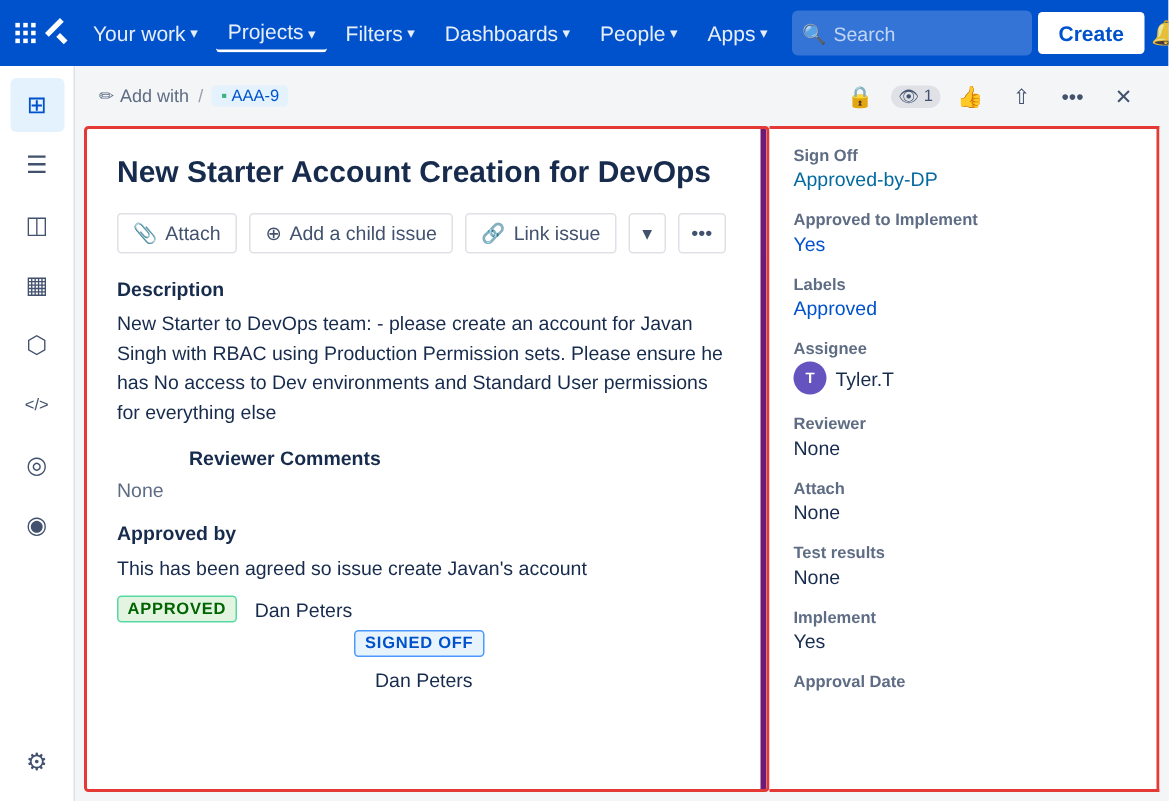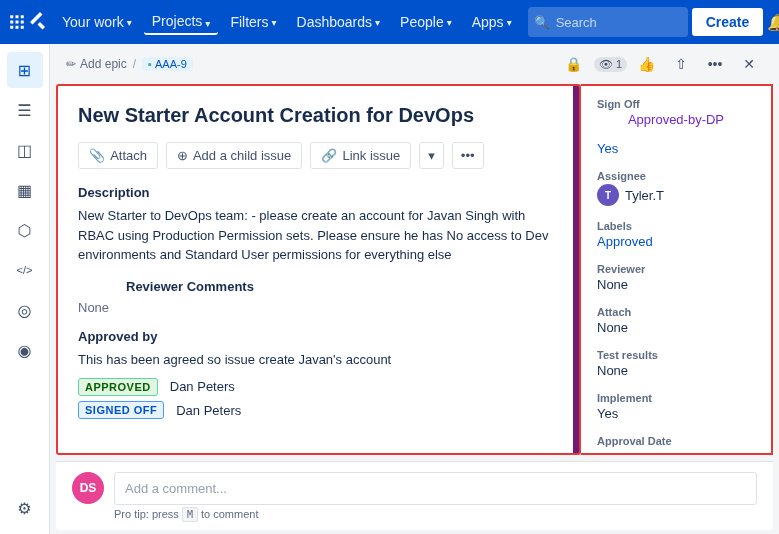--- a/index.html
+++ b/index.html
@@ -80,21 +80,21 @@
     }
     .breadcrumb-link { color: #5e6c84; cursor: pointer; display: flex; align-items: center; gap: 4px; }
     .breadcrumb-sep { color: #97a0af; }
     .issue-tag { background: #e3f2fd; color: #0052cc; padding: 1px 6px; border-radius: 3px; font-size: 11px; display: flex; align-items: center; gap: 3px; }
 
     
     .issue-main {
       flex: 1;
       overflow-y: auto;
       padding: 16px 20px;
-      border-right: 6px solid #701a75;
+      border-right: 4px solid #701a75;
     }
     .issue-title { font-size: 20px; font-weight: 600; color: #172b4d; margin-bottom: 14px; line-height: 1.3; }
 
     
     .issue-toolbar { display: flex; align-items: center; gap: 8px; margin-bottom: 16px; flex-wrap: wrap; }
     .toolbar-btn {
       display: flex; align-items: center; gap: 5px;
       padding: 5px 10px; border: 1px solid #dfe1e6; border-radius: 3px;
       background: white; cursor: pointer; font-size: 13px; color: #42526e;
     }
@@ -136,21 +136,21 @@
     .comment-input-wrap { flex: 1; }
     .comment-input {
       width: 100%; border: 1px solid #dfe1e6; border-radius: 3px;
       padding: 8px 10px; font-size: 13px; color: #5e6c84; background: white; cursor: text;
     }
     .comment-tip { font-size: 11px; color: #5e6c84; margin-top: 3px; }
     .comment-tip kbd { background: #f4f5f7; border: 1px solid #dfe1e6; border-radius: 2px; padding: 1px 4px; font-size: 10px; }
 
     
     .issue-sidebar {
-      width: 192px;
+      width: 260px;
       overflow-y: auto;
       padding: 12px 16px;
       background: white;
       border: 2px solid #e53935;
       border-left: none;
     }
     .sidebar-field { margin-bottom: 14px; }
     .sidebar-field-label { font-size: 11px; color: #5e6c84; font-weight: 600; margin-bottom: 2px; text-transform: none; }
     .sidebar-field-value { font-size: 13px; color: #172b4d; }
     .sidebar-field-link { font-size: 13px; color: #0052cc; cursor: pointer; }
@@ -229,21 +229,21 @@
     <div class="sidebar-icon">◉</div>
     <div style="flex:1"></div>
     <div class="sidebar-icon">⚙</div>
   </div>
 
   <div class="content-area">
 
     <div class="breadcrumb-bar">
       <span class="breadcrumb-link">
         <span>✏</span>
-        <span>Add epic</span>
+        <span>Add with</span>
       </span>
       <span class="breadcrumb-sep">/</span>
       <span class="issue-tag">
         <span style="color:#36b37e">▪</span>
         <span>AAA-9</span>
       </span>
       <div style="flex:1"></div>
       <div class="hdr-icon">🔒</div>
       <div class="watch-badge">
         <span>👁</span>
@@ -285,48 +285,49 @@
           <div class="section-label" style="margin-top:14px;padding-left:48px;">Reviewer Comments</div>
           <div class="section-none">None</div>
 
           <div class="section-label" style="margin-top:14px;">Approved by</div>
           <div class="section-text">This has been agreed so issue create Javan's account</div>
           <div class="signed-off-row" style="margin-top:8px;">
             <span class="status-badge status-approved">APPROVED</span>
             <span class="section-text">Dan Peters</span>
           </div>
 
-          <div class="signed-off-row" style="padding-bottom:8px;">
+          <div class="signed-off-row" style="padding-bottom:8px;flex-direction:column;">
             <span class="status-badge status-signed-off">SIGNED OFF</span>
             <span class="section-text">Dan Peters</span>
           </div>
         </div>
 
       </div>
 
       <div class="issue-sidebar" id="sidebar-panel">
       <div class="sidebar-field">
             <div class="sidebar-field-label">Sign Off</div>
-            <div class="sidebar-field-link" style="color: #6d28d9; text-align: center;">Approved-by-DP</div>
-          </div>
-          <div class="sidebar-field">
+            <div class="sidebar-field-link" style="color: #0369a1;">Approved-by-DP</div>
+          </div>
+          <div class="sidebar-field">
+            <div class="sidebar-field-label">Approved to Implement</div>
             <div class="sidebar-field-link" style="color: rgb(0, 82, 204);">Yes</div>
+          </div>
+          <div class="sidebar-field">
+            <div class="sidebar-field-label">Labels</div>
+            <div class="sidebar-field-link" style="color: rgb(0, 82, 204);">Approved</div>
           </div>
           <div class="sidebar-field">
             <div class="sidebar-field-label">Assignee</div>
             <div class="assignee-row">
               <div class="assignee-avatar">T</div>
               <span class="sidebar-field-value">Tyler.T</span>
             </div>
           </div>
           <div class="sidebar-field">
-            <div class="sidebar-field-label">Labels</div>
-            <div class="sidebar-field-link" style="color: rgb(0, 82, 204);">Approved</div>
-          </div>
-          <div class="sidebar-field">
             <div class="sidebar-field-label">Reviewer</div>
             <div class="sidebar-field-value">None</div>
           </div>
           <div class="sidebar-field">
             <div class="sidebar-field-label">Attach</div>
             <div class="sidebar-field-value">None</div>
           </div>
           <div class="sidebar-field">
             <div class="sidebar-field-label">Test results</div>
             <div class="sidebar-field-value">None</div>
@@ -334,26 +335,15 @@
           <div class="sidebar-field">
             <div class="sidebar-field-label">Implement</div>
             <div class="sidebar-field-value">Yes</div>
           </div>
           <div class="sidebar-field">
             <div class="sidebar-field-label">Approval Date</div>
           </div>
         </div>
     </div>
 
-    <div class="comment-area" style="border-top:1px solid #dfe1e6; background:white; margin:0 6px 4px; border-radius:0 0 3px 3px;">
-      <div class="avatar-ds">DS</div>
-      <div class="comment-input-wrap">
-        <div class="comment-input" style="color:#97a0af;">Add a comment...</div>
-        <div class="comment-tip">
-          <span>Pro tip: press</span>
-          <kbd>M</kbd>
-          <span>to comment</span>
-        </div>
-      </div>
-    </div>
 
   </div>
 </div>
 
 </body></html>

